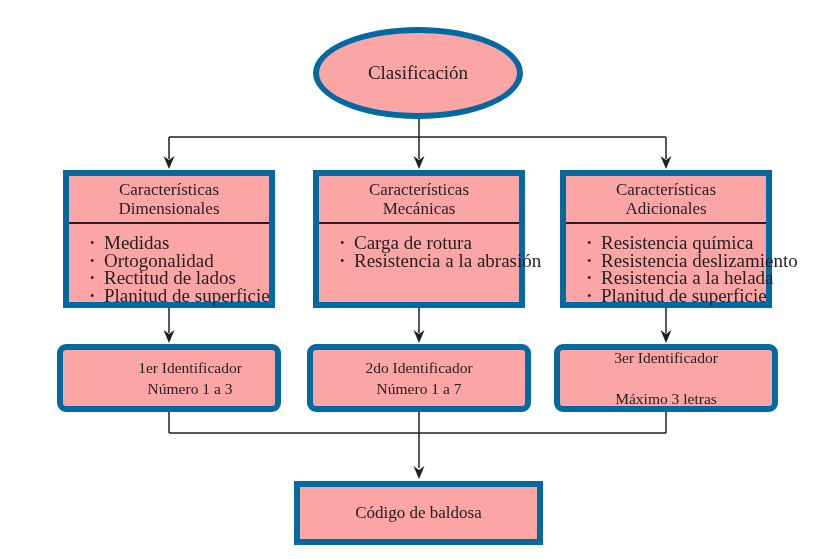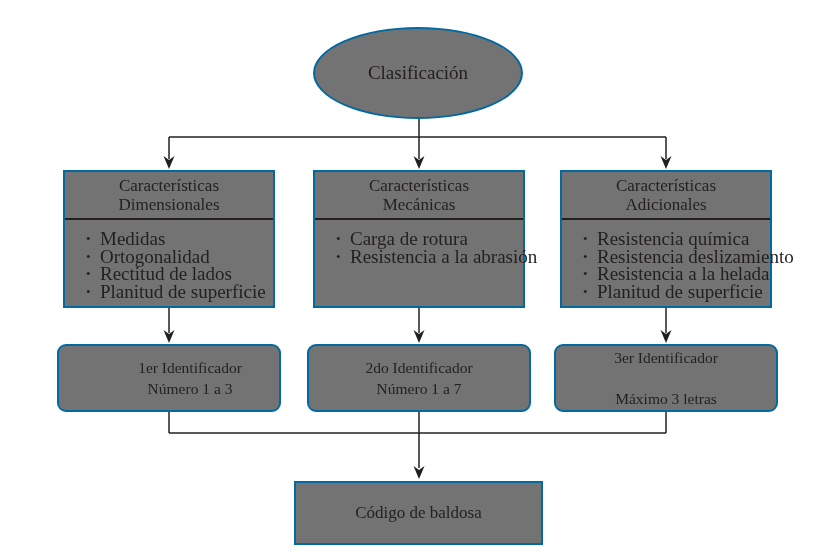--- a/index.html
+++ b/index.html
@@ -29,22 +29,22 @@
     stroke: #231f20;
     stroke-width: 1.5;
   }
   .connectors path.head {
     fill: #231f20;
     stroke: none;
   }
   .node {
     position: absolute;
     box-sizing: border-box;
-    border: 2px solid #0369a1;
-    background: #737373;
+    border: 6px solid #0369a1;
+    background: #fca5a5;
   }
   .node-ellipse {
     left: 313px;
     top: 27px;
     width: 210px;
     height: 92px;
     border-radius: 50%;
     display: flex;
     align-items: center;
     justify-content: center;

